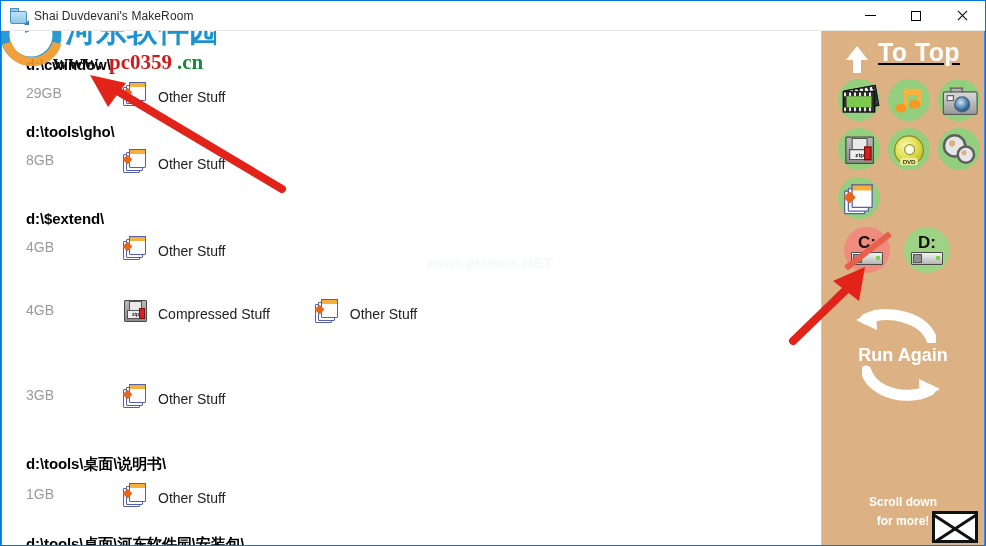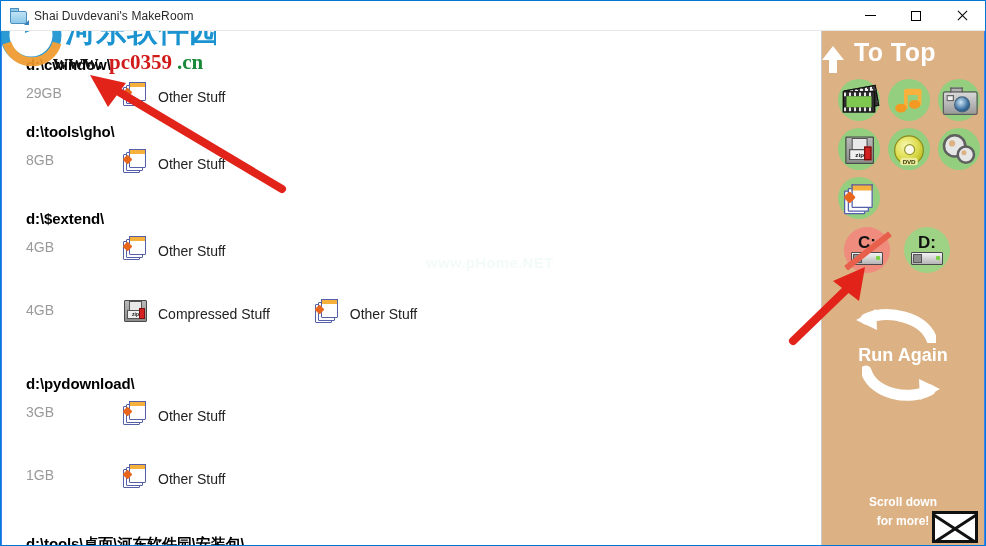--- a/index.html
+++ b/index.html
@@ -173,23 +173,24 @@
 
   
   .sidebar {
     position: absolute; top: 29px; right: 1px; bottom: 0;
     width: 162px;
     background: #dcb183;
     border-left: 1px solid #c9c9c9;
     overflow: hidden;
   }
   .to-top {
-    display: flex; align-items: center; justify-content: flex-start;
+    display: flex; align-items: center; justify-content: center;
     gap: 10px;
     margin-top: 8px;
+    text-decoration: underline;
   }
   .arrow-up {
     width: 0; height: 0; position: relative;
     border-left: 11px solid transparent;
     border-right: 11px solid transparent;
     border-bottom: 14px solid #ffffff;
   }
   .arrow-up:after {
     content: ""; position: absolute; left: -4px; top: 14px;
     width: 8px; height: 13px; background: #ffffff;
@@ -474,36 +475,36 @@
               <span class="sheet s2"></span>
               <span class="sheet s1"></span>
               <span class="clip"></span>
           </span>
           <span class="label">Other Stuff</span>
         </span>
       </div>
     </div>
 
     <div class="entry" style="top:345px">
-      <div class="path">d:\pydownload\</div>
       <div class="row">
         <span class="size">3GB</span>
         <span class="cat">
           <span class="ic ic-other">
             <span class="sheet s3"></span>
               <span class="sheet s2"></span>
               <span class="sheet s1"></span>
               <span class="clip"></span>
           </span>
           <span class="label">Other Stuff</span>
         </span>
       </div>
     </div>
 
     <div class="entry" style="top:425px">
+      <div class="path">d:\tools\桌面\说明书\</div>
       <div class="row">
         <span class="size">1GB</span>
         <span class="cat" style="margin-right:112px">
           <span class="ic ic-other">
             <span class="sheet s3"></span>
               <span class="sheet s2"></span>
               <span class="sheet s1"></span>
               <span class="clip"></span>
           </span>
           <span class="label">Other Stuff</span>

